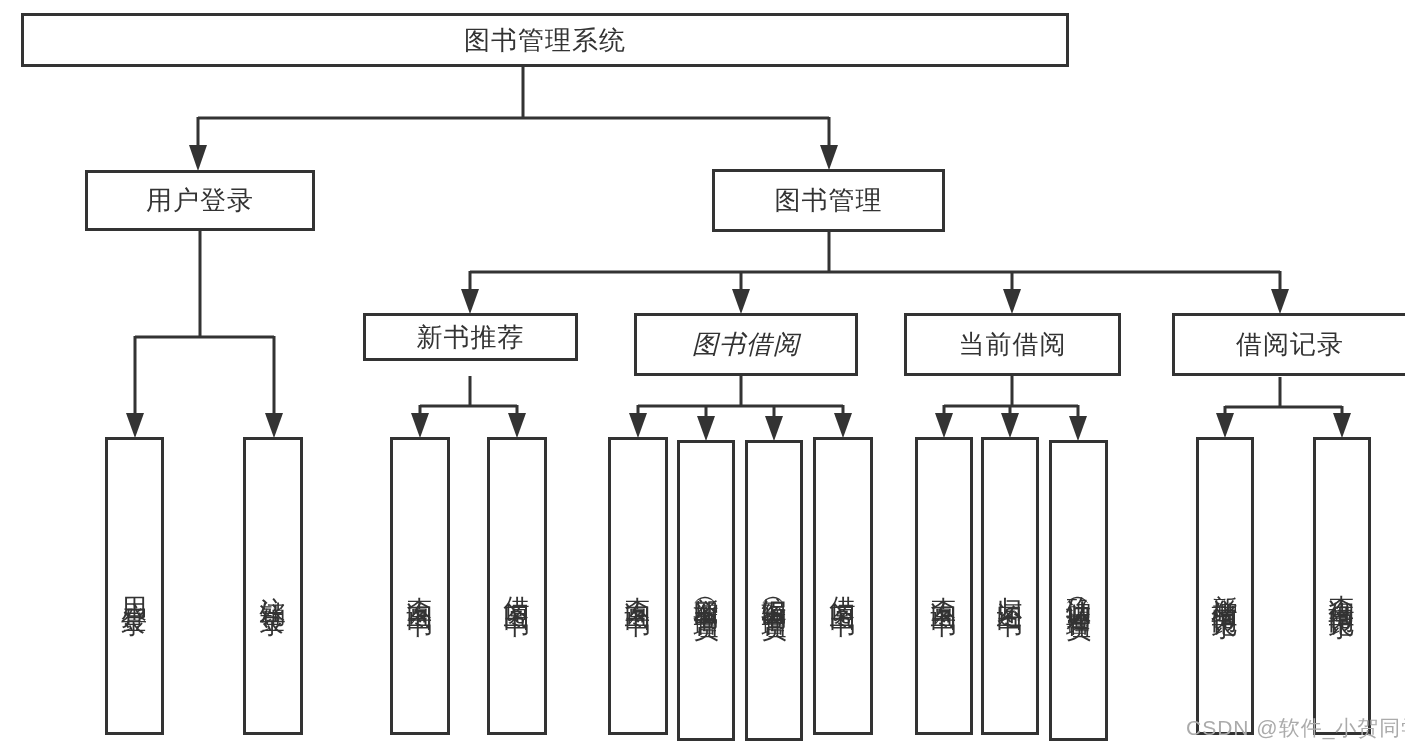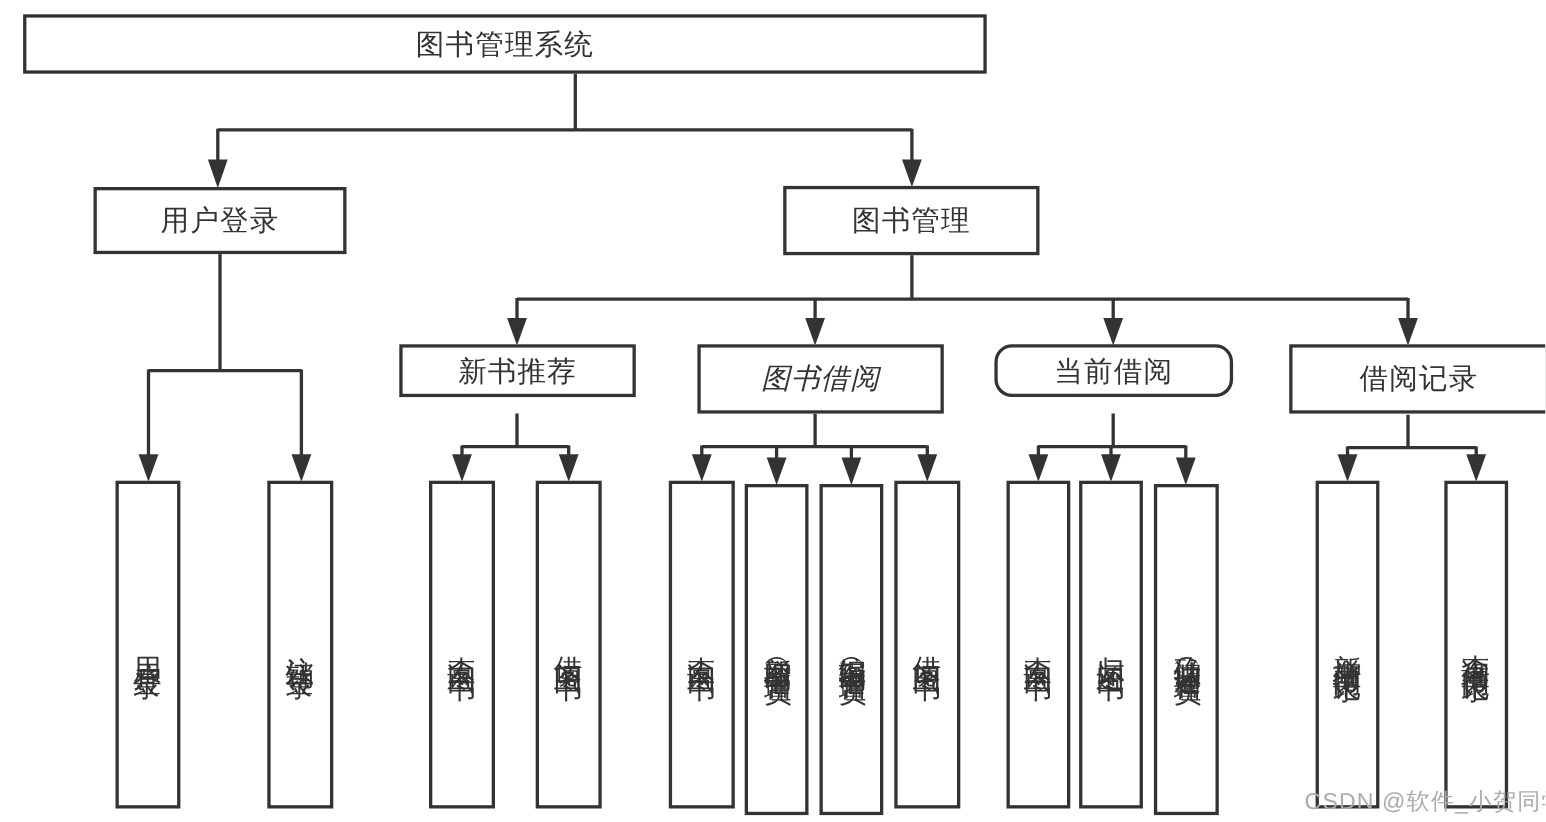--- a/index.html
+++ b/index.html
@@ -95,28 +95,28 @@
       <polygon points="1069,416 1087,416 1078,441"></polygon>
     </g>
 
     <g>
       <path d="M1280 377 V407 M1225 407 H1342 M1225 406 V415 M1342 406 V415"></path>
       <polygon points="1216,413 1234,413 1225,438"></polygon>
       <polygon points="1333,413 1351,413 1342,438"></polygon>
     </g>
   </svg>
 
-  <div class="box h-label" style="left:21px;top:13px;width:876px;height:54px;">图书管理系统</div>
+  <div class="box h-label" style="left:21px;top:13px;width:1048px;height:54px;">图书管理系统</div>
 
   <div class="box h-label" style="left:85px;top:170px;width:230px;height:61px;">用户登录</div>
   <div class="box h-label" style="left:712px;top:169px;width:233px;height:63px;text-align:right;">图书管理</div>
 
   <div class="box h-label" style="left:363px;top:313px;width:215px;height:48px;">新书推荐</div>
   <div class="box h-label" style="left:634px;top:313px;width:224px;height:63px;font-style:italic;">图书借阅</div>
-  <div class="box h-label" style="left:904px;top:313px;width:217px;height:48px;border-radius:16px;">当前借阅</div>
+  <div class="box h-label" style="left:904px;top:313px;width:217px;height:63px;">当前借阅</div>
   <div class="box h-label" style="left:1172px;top:313px;width:236px;height:63px;">借阅记录</div>
 
   <div class="box leaf" style="left:105px;top:437px;width:59px;height:298px;">用户登录</div>
   <div class="box leaf" style="left:243px;top:437px;width:60px;height:298px;">注销登录</div>
 
   <div class="box leaf" style="left:390px;top:437px;width:60px;height:298px;">查询图书</div>
   <div class="box leaf" style="left:487px;top:437px;width:60px;height:298px;">借阅图书</div>
 
   <div class="box leaf" style="left:608px;top:437px;width:60px;height:298px;">查询图书</div>
   <div class="box leaf admin" style="left:677px;top:440px;width:58px;height:301px;">新增图书（管理员）</div>

